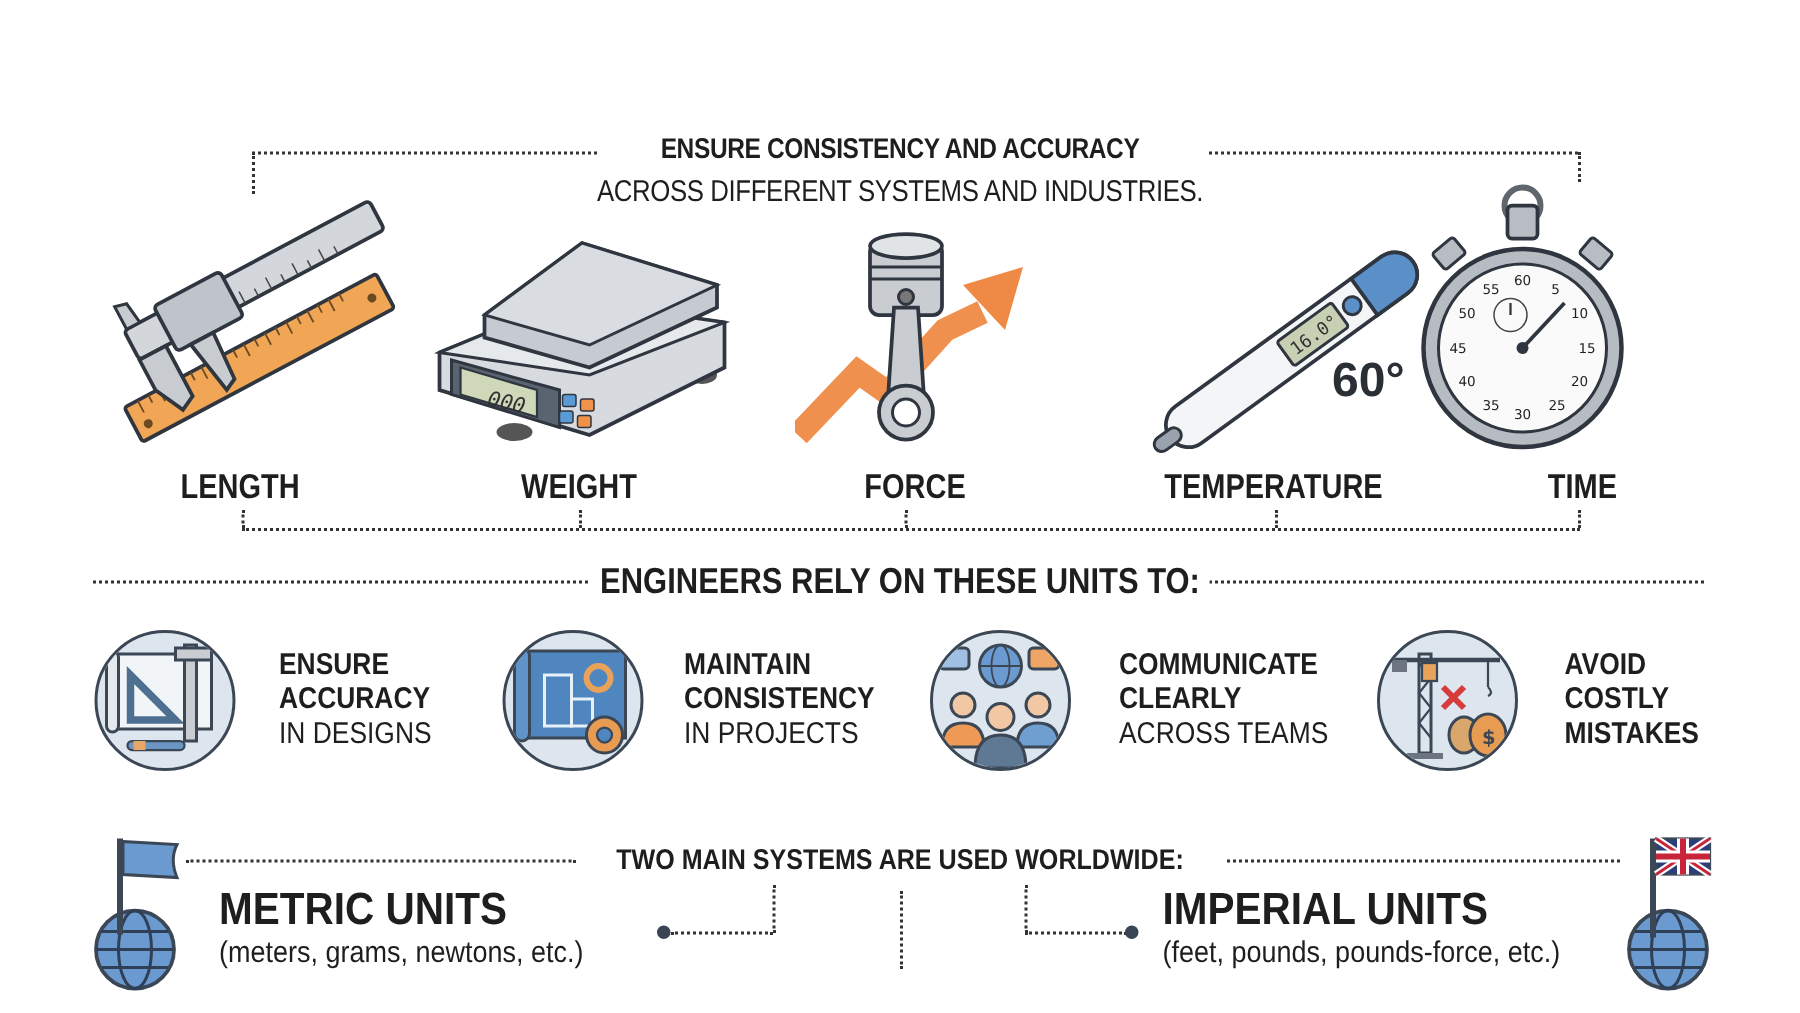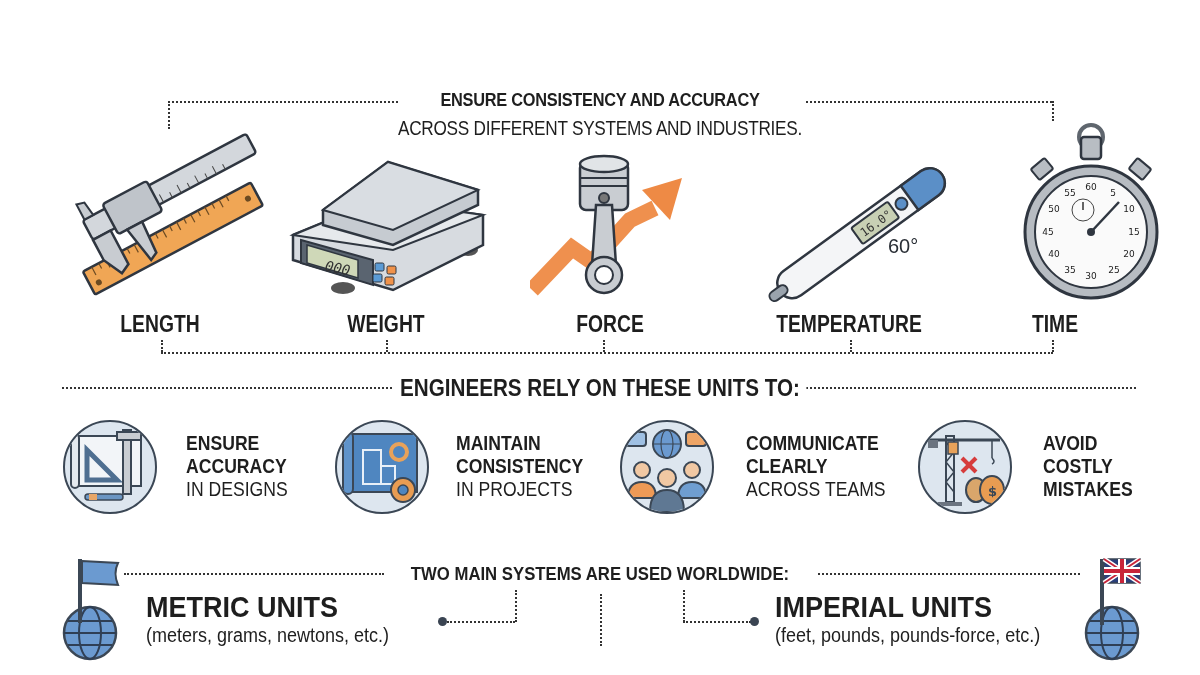--- a/index.html
+++ b/index.html
@@ -143,24 +143,24 @@
   <svg width="230" height="150" viewBox="0 0 230 150">
     <g transform="rotate(-36 110 80)">
       <rect x="20" y="70" width="200" height="30" rx="15" fill="#f4f5f7" stroke="#2f3640" stroke-width="2.5"></rect>
       <path d="M 180 70 L 205 70 A 15 15 0 0 1 205 100 L 180 100 Z" fill="#5b8fc7" stroke="#2f3640" stroke-width="2.5"></path>
       <rect x="8" y="80" width="20" height="10" rx="5" fill="#9aa3ad" stroke="#2f3640" stroke-width="2"></rect>
       <rect x="115" y="75" width="45" height="20" rx="2" fill="#c8d0b4" stroke="#2f3640" stroke-width="2"></rect>
       <text x="120" y="90" font-family="DejaVu Sans Mono, monospace" font-size="12" fill="#333">16.0°</text>
       <circle cx="170" cy="85" r="6" fill="#5b8fc7" stroke="#2f3640" stroke-width="2"></circle>
     </g>
   </svg>
-  <div class="abs" style="left:148px; top:80px; font-weight:normal; font-size:20px; color:#2a2f36;">60°</div>
-</div>
-
-<div class="abs" style="left:1021px; top:122px; width:140px; height:185px;">
+  <div class="abs" style="left:148px; top:80px; font-weight:bold; font-size:32px; color:#2a2f36;">60°</div>
+</div>
+
+<div class="abs" style="left:945px; top:122px; width:140px; height:185px;">
   <svg width="140" height="185" viewBox="0 0 140 185">
     <circle cx="70" cy="15" r="12" fill="none" stroke="#5f666e" stroke-width="4"></circle>
     <rect x="60" y="15" width="20" height="22" rx="3" fill="#b8bdc3" stroke="#2f3640" stroke-width="2.5"></rect>
     <rect x="12" y="40" width="18" height="14" rx="2" fill="#b8bdc3" stroke="#2f3640" stroke-width="2" transform="rotate(-40 21 47)"></rect>
     <rect x="110" y="40" width="18" height="14" rx="2" fill="#b8bdc3" stroke="#2f3640" stroke-width="2" transform="rotate(40 119 47)"></rect>
     <circle cx="70" cy="110" r="66" fill="#b7bcc2" stroke="#2f3640" stroke-width="3"></circle>
     <circle cx="70" cy="110" r="56" fill="#fafafa" stroke="#2f3640" stroke-width="2"></circle>
     <circle cx="62" cy="88" r="11" fill="none" stroke="#444" stroke-width="1"></circle>
     <line x1="62" y1="88" x2="62" y2="80" stroke="#333" stroke-width="1.5"></line>
     <line x1="70" y1="110" x2="98" y2="80" stroke="#2f3640" stroke-width="2.5"></line>

